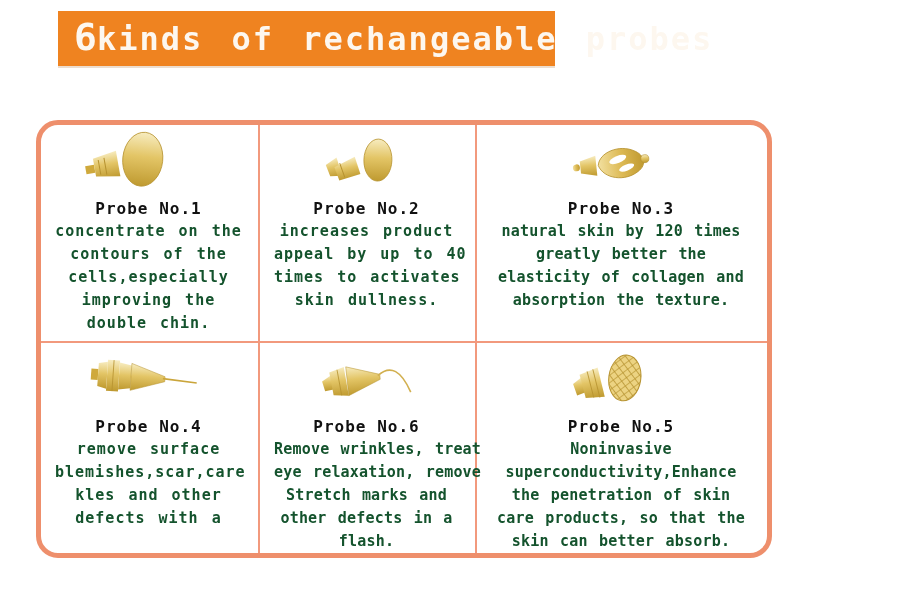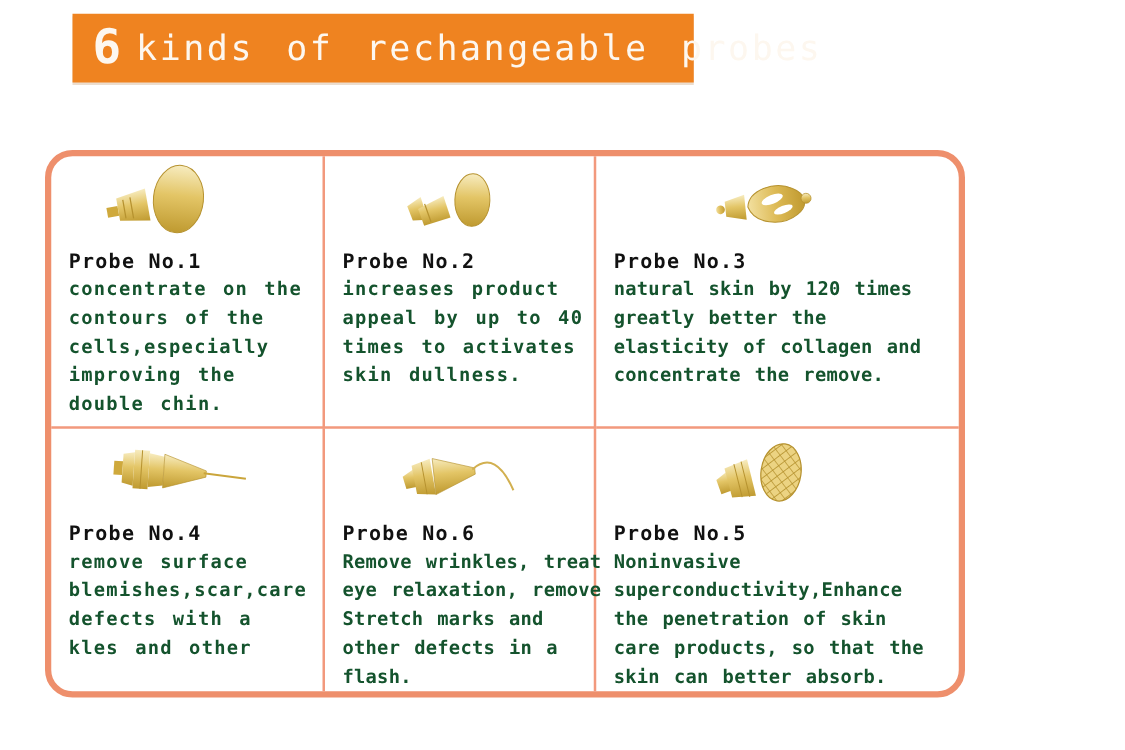--- a/index.html
+++ b/index.html
@@ -19,41 +19,42 @@
     box-shadow: 0 2px 0 rgba(180,120,60,0.25);
     display: flex; align-items: center;
     padding-left: 16px; box-sizing: border-box;
     color: #fdf7ef;
   }
   .banner .six {
     font-size: 38px; font-weight: 700; line-height: 1;
     margin-top: -3px;
   }
   .banner .rest {
-    font-size: 28px; font-weight: 400;
+    font-size: 32px; font-weight: 700;
     letter-spacing: 2px; word-spacing: 7px;
-    margin-left: 12px; white-space: nowrap;
+    white-space: nowrap;
   }
 
   
   .frame {
     position: absolute; left: 36px; top: 120px;
     width: 736px; height: 438px;
     border: 5px solid #EE8F6C;
     border-radius: 22px;
     box-sizing: border-box;
     display: grid;
     grid-template-columns: 219px 217px 290px;
     grid-template-rows: 218px 210px;
     background: #ffffff;
   }
   .cell {
     box-sizing: border-box;
     padding: 6px 16px 0 14px;
     overflow: visible;
+    text-align: center;
   }
   .cell.b-right  { border-right: 2px solid #F2997D; }
   .cell.b-bottom { border-bottom: 2px solid #F2997D; }
 
   .probe-row { height: 62px; display: block; }
   .probe-row svg { display: block; }
   .off-1 svg { margin-left: 22px; }
   .off-2 svg { margin-left: 40px; }
   .off-3 svg { margin-left: 72px; }
   .off-4 svg { margin-left: 30px; }
@@ -152,42 +153,42 @@
             <ellipse cx="55" cy="29" rx="9" ry="3.6" fill="#fff" transform="rotate(-16 55 29)"></ellipse>
             <ellipse cx="63" cy="38" rx="8" ry="3" fill="#fff" transform="rotate(-16 63 38)"></ellipse>
             <circle cx="82" cy="31" r="4" fill="url(#gold)" stroke="#b6922f" stroke-width="0.6"></circle>
           </g>
         </svg>
       </div>
       <div class="title">Probe No.3</div>
       <div class="line">natural skin by 120 times</div>
       <div class="line">greatly better the</div>
       <div class="line">elasticity of collagen and</div>
-      <div class="line">concentrate the remove.</div>
+      <div class="line">absorption the texture.</div>
     </div>
 
     <div class="cell b-right">
       <div class="probe-row off-4">
         <svg width="120" height="62" viewBox="0 0 120 62">
           <g transform="rotate(4 55 28)">
             <rect x="6" y="23" width="7" height="11" fill="#cfa93c"></rect>
             <polygon points="13,17 22,15 22,42 13,40" fill="url(#gold)"></polygon>
             <polygon points="22,13 34,13 34,44 22,44" fill="url(#gold)"></polygon>
             <line x1="28" y1="13" x2="28" y2="44" stroke="#b6922f" stroke-width="0.8"></line>
             <polygon points="34,15 46,17 46,40 34,42" fill="url(#gold)"></polygon>
             <polygon points="46,15 80,26 80,31 46,42" fill="url(#gold)" stroke="#b6922f" stroke-width="0.5"></polygon>
             <line x1="78" y1="28" x2="112" y2="30" stroke="#caa53b" stroke-width="1.6"></line>
           </g>
         </svg>
       </div>
       <div class="title">Probe No.4</div>
       <div class="line">remove surface</div>
       <div class="line">blemishes,scar,care</div>
+      <div class="line">kles and other</div>
       <div class="line">defects with a</div>
-      <div class="line">kles and other</div>
     </div>
 
     <div class="cell b-right tight">
       <div class="probe-row off-5">
         <svg width="105" height="62" viewBox="0 0 105 62">
           <g transform="rotate(-6 50 29)">
             <polygon points="8,28 19,22 21,37 10,38" fill="url(#gold)"></polygon>
             <polygon points="16,20 31,16 33,45 18,43" fill="url(#gold)"></polygon>
             <line x1="24" y1="18" x2="26" y2="44" stroke="#b6922f" stroke-width="0.8"></line>
             <polygon points="33,16 66,27 66,32 33,45" fill="url(#gold)" stroke="#b6922f" stroke-width="0.5"></polygon>

